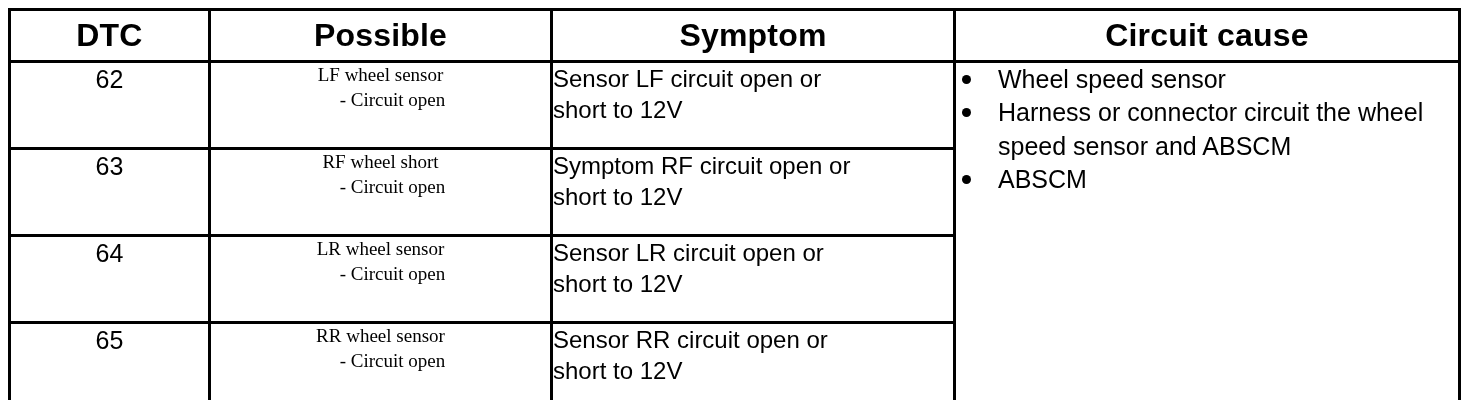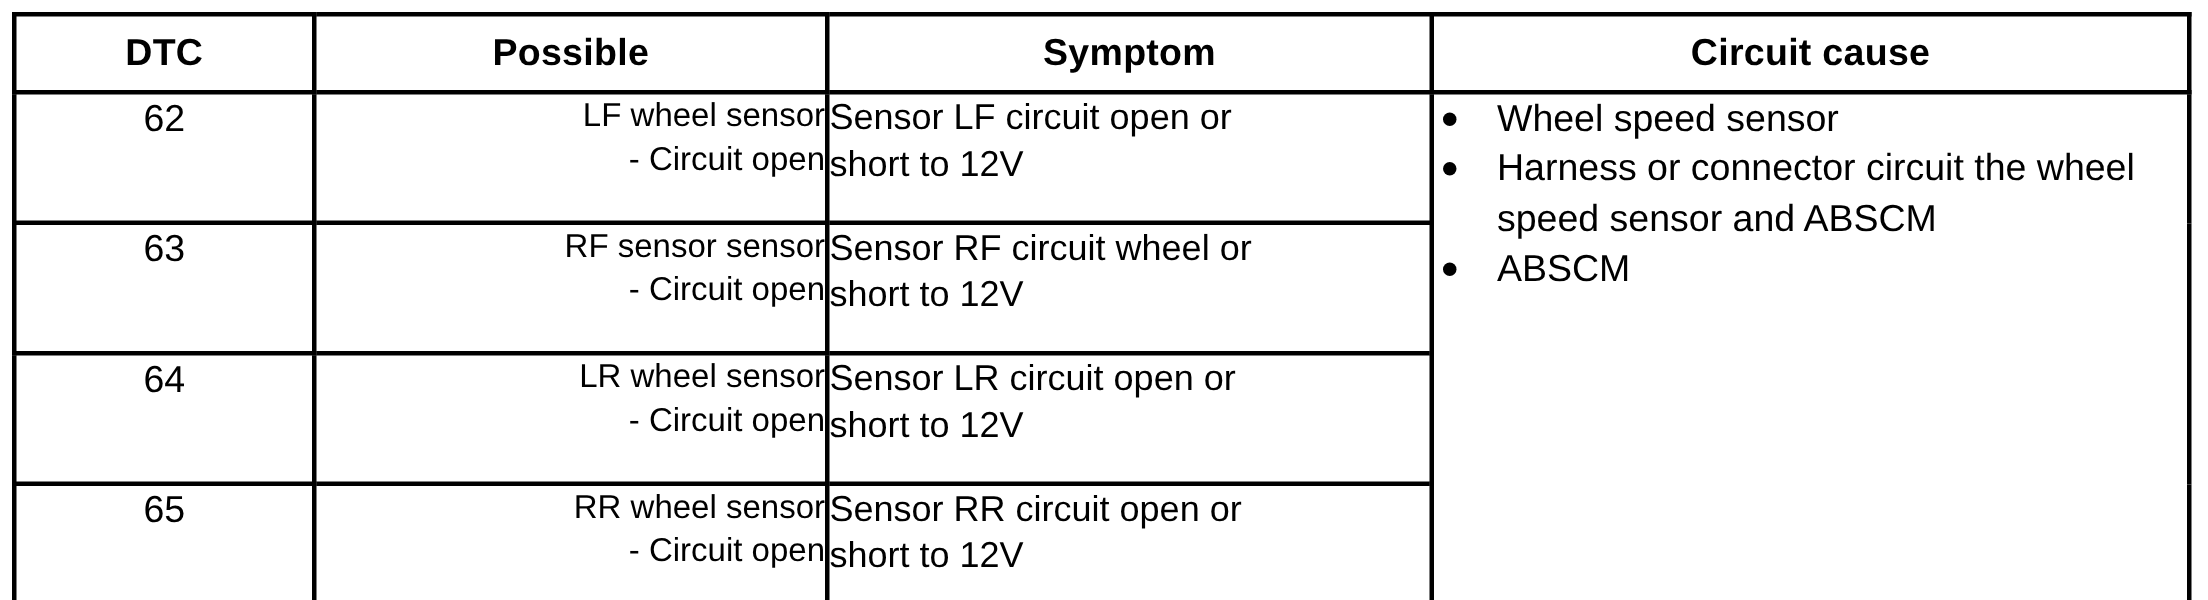--- a/index.html
+++ b/index.html
@@ -45,43 +45,44 @@
   col.c-dtc      { width: 200px; }
   col.c-display  { width: 342px; }
   col.c-symptom  { width: 403px; }
   col.c-cause    { width: 505px; }
 
   
   .head-row th {
     height: 49px;
     text-align: center;
     vertical-align: middle;
-    font-size: 25px;
+    font-size: 32px;
     font-weight: bold;
     letter-spacing: 0.2px;
     line-height: 1.1;
   }
 
   
   .body-row td {
     height: 84px;
   }
 
   .cell-dtc {
     text-align: center;
     font-size: 25px;
     line-height: 1.28;
     padding-top: 8px;
   }
 
   .cell-display {
-    text-align: right;
-    font-size: 22px;
+    text-align: center;
+    font-size: 19px;
     line-height: 1.3;
     padding-top: 8px;
+    font-family: Liberation Serif, serif;
   }
   .cell-display .line2 {
     display: block;
     padding-left: 24px;
   }
 
   .cell-symptom {
     text-align: left;
     font-size: 24px;
     line-height: 1.3;
@@ -166,25 +167,25 @@
               <span class="cause-bullet"></span>
               <span>ABSCM</span>
             </li>
           </ul>
         </td>
       </tr>
 
       <tr class="body-row">
         <td class="cell-dtc">63</td>
         <td class="cell-display">
-          <span class="line1">RF sensor sensor</span>
-          <span class="line2">- Circuit open</span>
-        </td>
-        <td class="cell-symptom">
-          <span class="line1">Sensor RF circuit wheel or</span>
+          <span class="line1">RF wheel short</span>
+          <span class="line2">- Circuit open</span>
+        </td>
+        <td class="cell-symptom">
+          <span class="line1">Symptom RF circuit open or</span>
           <span class="line2">short to 12V</span>
         </td>
       </tr>
 
       <tr class="body-row">
         <td class="cell-dtc">64</td>
         <td class="cell-display">
           <span class="line1">LR wheel sensor</span>
           <span class="line2">- Circuit open</span>
         </td>

